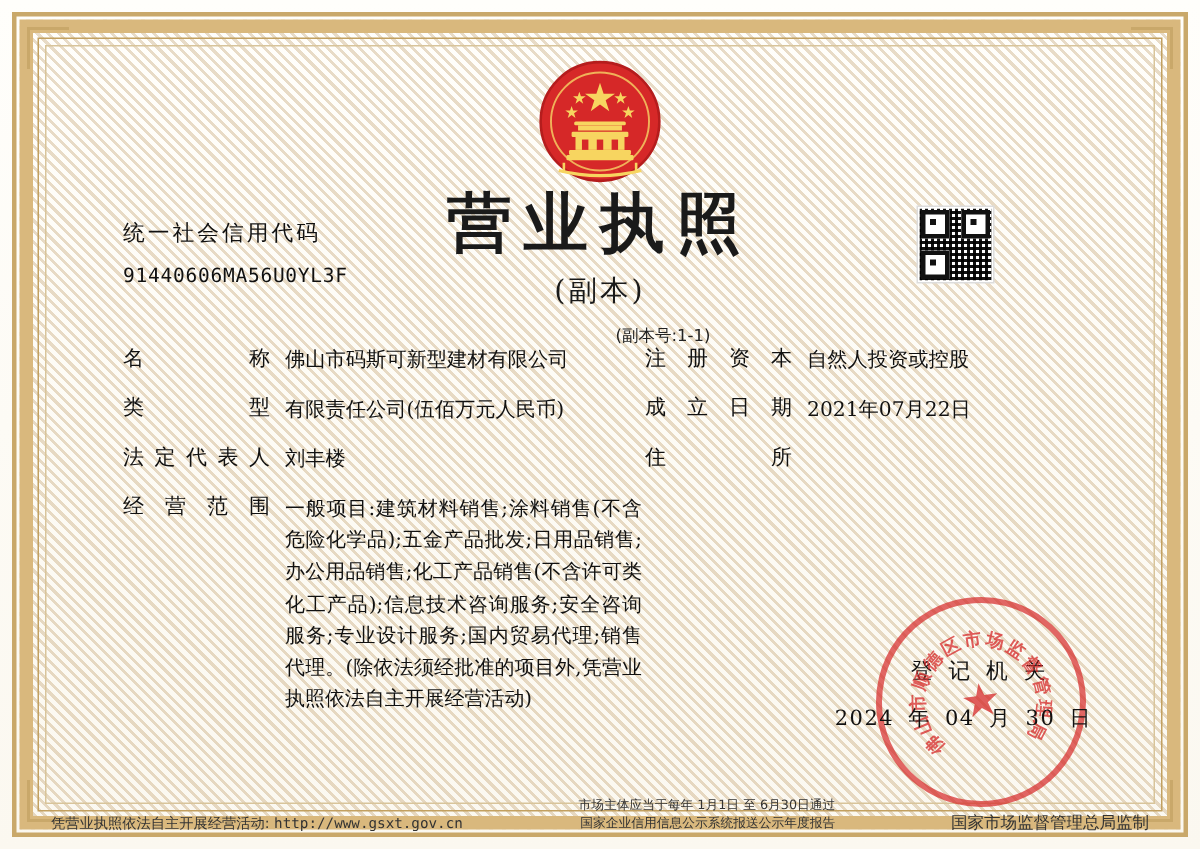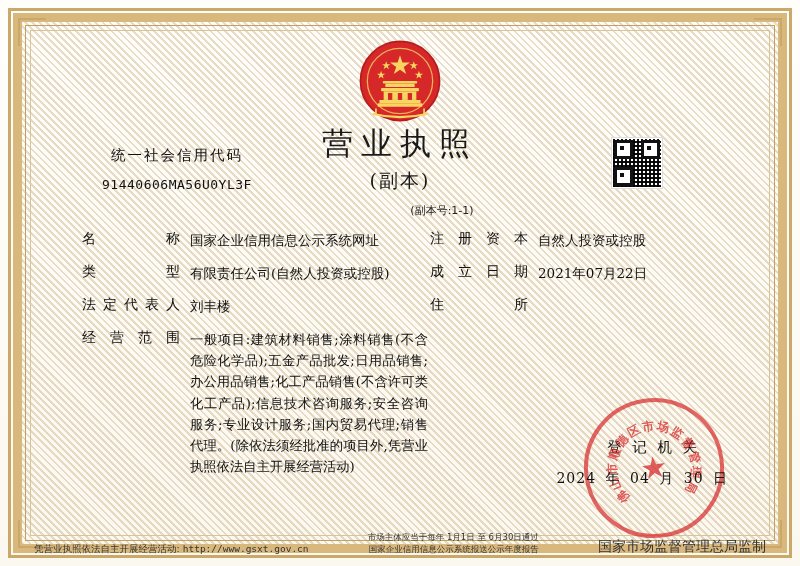--- a/index.html
+++ b/index.html
@@ -68,22 +68,22 @@
     position:absolute;left:50%;top:4px;transform:translateX(-50%);
     width:86px;height:86px;
   }
 
   
   .title-block{
     position:absolute;left:0;right:0;top:92px;text-align:center;
   }
   .main-title{
     font-family:"DejaVu Serif", serif;
-    font-weight:normal;
-    font-size:31px;
+    font-weight:bold;
+    font-size:43px;
     letter-spacing:8px;
     color:#1a1a1a;
     line-height:1.1;
   }
   .sub-title{
     font-family:"DejaVu Serif", serif;
     font-size:19px;
     color:#1a1a1a;
     margin-top:8px;
     letter-spacing:2px;
@@ -91,21 +91,21 @@
   .copy-no{
     font-family:"DejaVu Sans", sans-serif;
     font-size:11px;
     color:#222;
     margin-top:9px;
     margin-left:84px;
   }
 
   
   .credit-block{
-    position:absolute;left:42px;top:112px;width:190px;text-align:center;
+    position:absolute;left:42px;top:112px;width:190px;
   }
   .credit-label{
     font-family:"DejaVu Serif", serif;
     font-size:14.5px;letter-spacing:2px;color:#111;
   }
   .credit-value{
     font-family:"DejaVu Sans Mono", monospace;
     font-size:13px;margin-top:12px;color:#111;letter-spacing:0.5px;
   }
 
@@ -203,21 +203,21 @@
 
   
   .footer{
     position:absolute;left:34px;right:34px;bottom:10px;
     display:flex;align-items:flex-end;justify-content:space-between;
     font-size:9px;color:#333;
     font-family:"DejaVu Sans", sans-serif;
   }
   .footer .f-left{font-size:9.5px;}
   .footer .f-center{text-align:right;font-size:8.5px;line-height:1.5;}
-  .footer .f-right{font-size:14px;}
+  .footer .f-right{font-size:11px;}
   .footer .url{font-family:"DejaVu Sans Mono", monospace;font-size:9.5px;}
 </style>
 </head>
 <body>
 
 <div class="license">
 
   <div class="border-outer"></div>
   <div class="border-guilloche"></div>
   <div class="border-inner"></div>
@@ -281,40 +281,40 @@
     </div>
 
     <div class="fields">
 
       <div class="row">
         <div class="col-left">
           <div class="lbl">
               <span>名</span>
               <span>称</span>
             </div>
-          <div class="val narrow">国家企业信用信息公示系统网址</div>
+          <div class="val narrow">佛山市码斯可新型建材有限公司</div>
         </div>
         <div class="col-right">
           <div class="lbl">
               <span>注</span>
               <span>册</span>
               <span>资</span>
               <span>本</span>
             </div>
           <div class="val right">自然人投资或控股</div>
         </div>
       </div>
 
       <div class="row">
         <div class="col-left">
           <div class="lbl">
               <span>类</span>
               <span>型</span>
             </div>
-          <div class="val narrow">有限责任公司(自然人投资或控股)</div>
+          <div class="val narrow">有限责任公司(伍佰万元人民币)</div>
         </div>
         <div class="col-right">
           <div class="lbl">
               <span>成</span>
               <span>立</span>
               <span>日</span>
               <span>期</span>
             </div>
           <div class="val right">2021年07月22日</div>
         </div>

